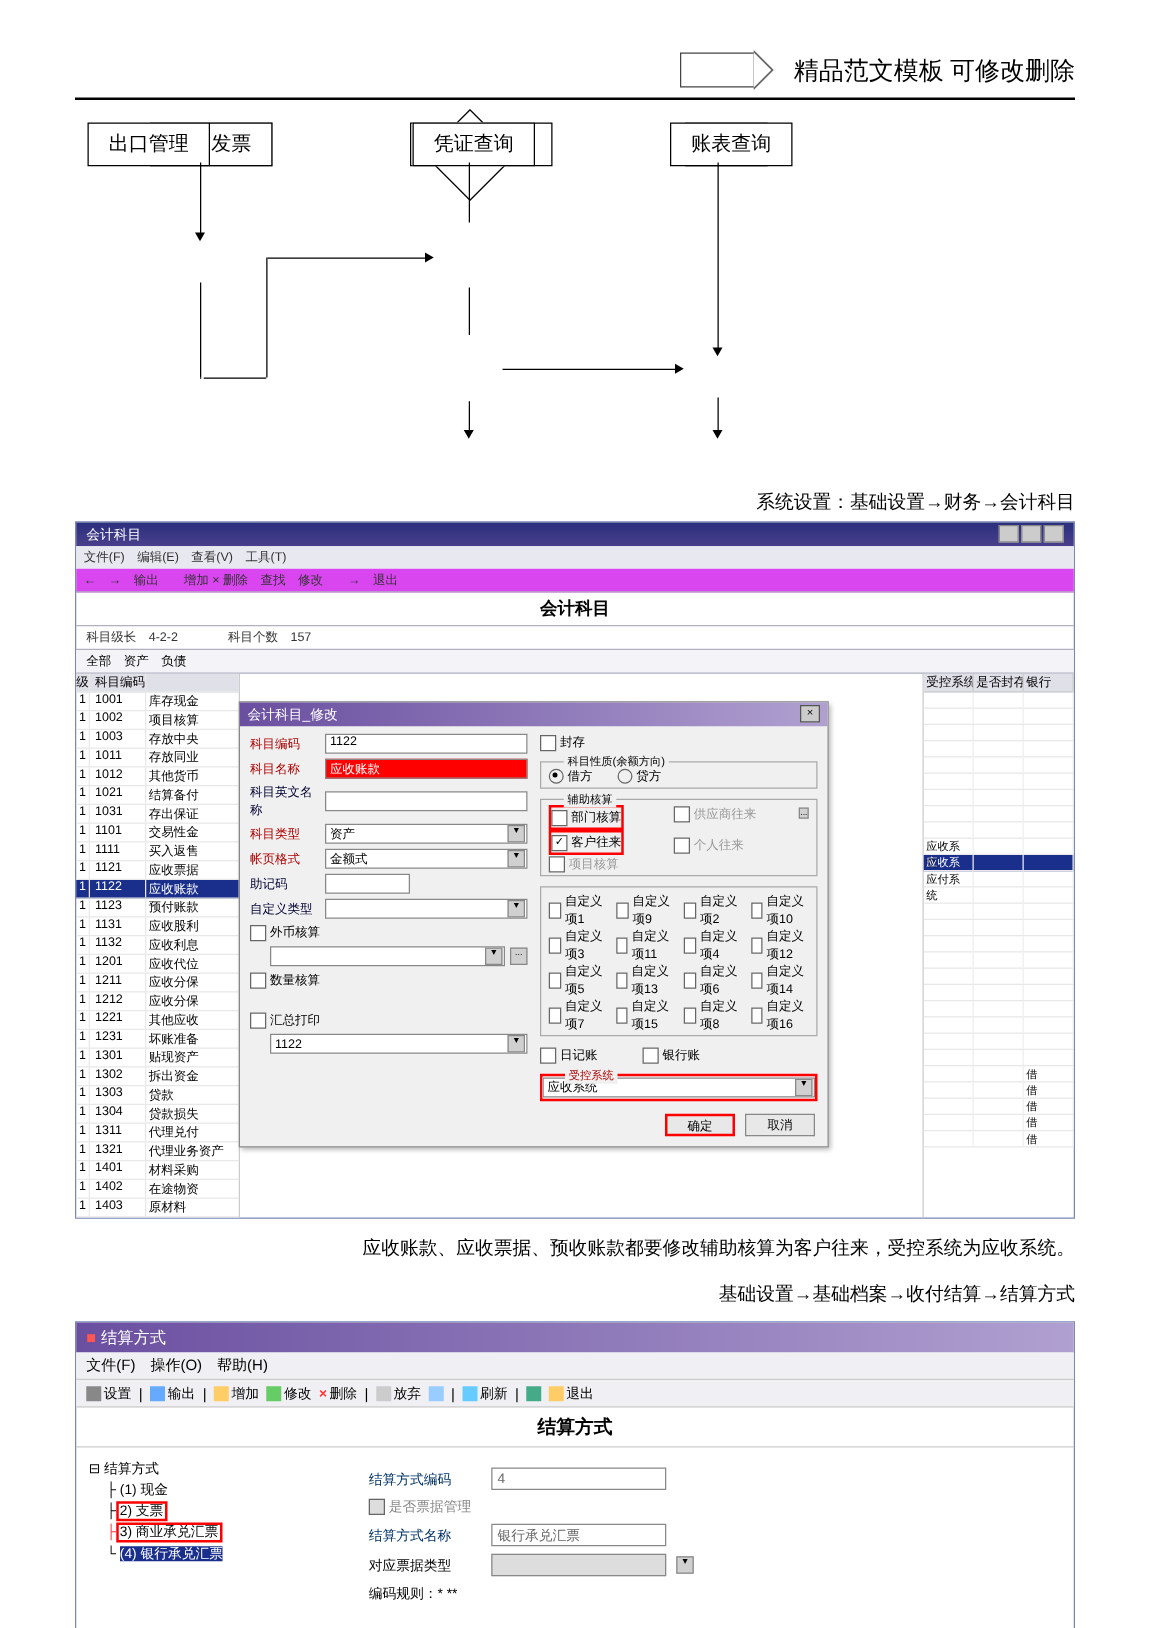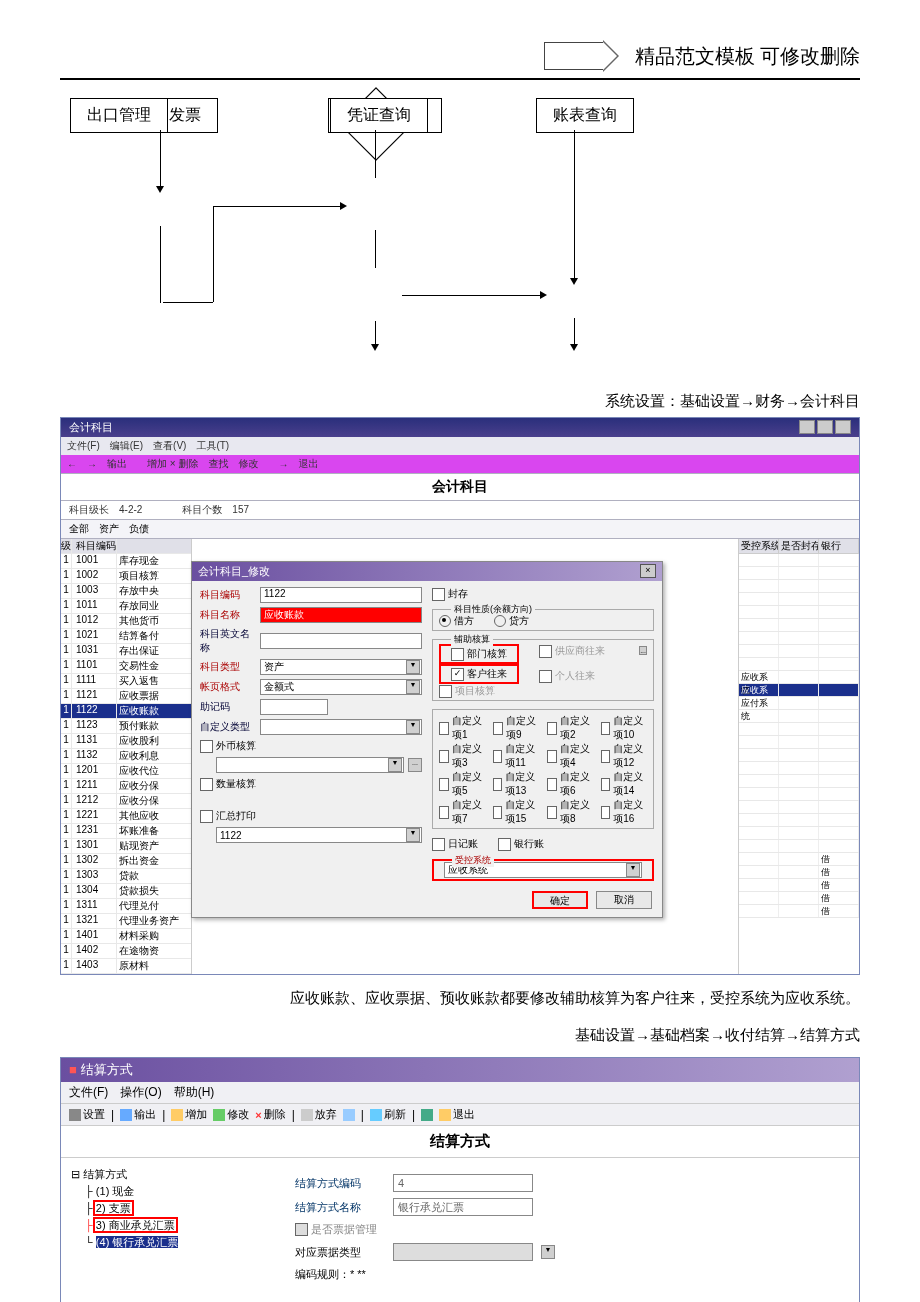--- a/index.html
+++ b/index.html
@@ -52,21 +52,21 @@
   .fld { display:flex; align-items:center; gap:4px; }
   .fld label { width:56px; color:#003; }
   .fld label.red { color:#a00; }
   .inp { flex:1; height:14px; border:1px solid #888; background:#fff; padding:0 3px; }
   .sel-inp { flex:1; height:14px; border:1px solid #888; background:#fff; display:flex; justify-content:space-between; align-items:center; padding:0 1px 0 3px; }
   .dd { width:12px; height:12px; background:#d0d0d0; border:1px solid #888; font-size:7px; text-align:center; }
   .grp { border:1px solid #aaa; padding:4px 6px 2px; position:relative; margin-top:4px; }
   .grp-t { position:absolute; top:-7px; left:18px; background:#f0f0f0; padding:0 3px; font-size:9px; }
   .cb { display:flex; align-items:center; gap:3px; }
   .cbx { width:11px; height:11px; border:1px solid #666; background:#fff; text-align:center; line-height:9px; font-size:9px; }
-  .hl-red { border:2px solid #f00; padding:1px 10px; display:inline-flex; }
+  .hl-red { border:2px solid #f00; padding:1px 0; display:inline-flex; }
   .radio { width:10px; height:10px; border:1px solid #666; border-radius:50%; display:inline-block; position:relative; }
   .radio.on::after { content:""; width:4px; height:4px; background:#000; border-radius:50%; position:absolute; left:2px; top:2px; }
   .dlg-buttons { display:flex; justify-content:flex-end; gap:8px; padding:4px 10px 8px; }
   .btn-d { width:56px; height:18px; border:1px solid #888; background:#e8e8e8; font-size:10px; }
   .btn-d.red { border:2px solid #f00; }
 
   .win2 { margin-top:12px; border:1px solid #7a88b8; font-size:12px; }
   .win2-title { background:linear-gradient(90deg,#6a4fa0,#b0a0d0); color:#fff; padding:3px 8px; font-size:13px; }
   .win2-menu { background:#f0f0f4; padding:2px 8px; border-bottom:1px solid #ccc; }
   .win2-tool { background:#f0f0f4; padding:3px 8px; border-bottom:1px solid #ccc; display:flex; gap:6px; align-items:center; flex-wrap:wrap; }
@@ -635,21 +635,21 @@
                 </span>
             <span class="cb">
                   <span class="cbx"></span>
                   <span>自定义项8</span>
                 </span>
             <span class="cb">
                   <span class="cbx"></span>
                   <span>自定义项16</span>
                 </span>
           </div>
-          <div style="display:flex;gap:20px;margin-top:4px">
+          <div style="display:flex;gap:36px;margin-top:4px">
             <span class="cb">
                   <span class="cbx"></span>
                   <span>日记账</span>
                 </span>
             <span class="cb">
                   <span class="cbx"></span>
                   <span>银行账</span>
                 </span>
           </div>
           <div class="grp hl-red" style="border:2px solid #f00">
@@ -726,28 +726,28 @@
       <div class="node" style="padding-left:14px">├<span style="border:2px solid #f00;padding:0 1px">2) 支票</span></div>
       <div class="node" style="padding-left:14px;color:#f33">├<span style="border:2px solid #f00;padding:0 1px;color:#000">3) 商业承兑汇票</span></div>
       <div class="node" style="padding-left:14px">└ <span class="sel">(4) 银行承兑汇票</span></div>
     </div>
     <div class="form2">
       <div class="fld2">
             <label>结算方式编码</label>
             <div class="inp2">4</div>
           </div>
       <div class="fld2">
-            <label>结算方式名称</label>
-            <div class="inp2">银行承兑汇票</div>
-          </div>
-      <div class="fld2">
             <span class="cb">
               <span class="cbx" style="background:#ddd"></span>
               <span style="color:#888">是否票据管理</span>
             </span>
+          </div>
+      <div class="fld2">
+            <label>结算方式名称</label>
+            <div class="inp2">银行承兑汇票</div>
           </div>
       <div class="fld2">
             <label style="color:#000">对应票据类型</label>
             <div class="inp2" style="background:#ddd"></div>
             <span class="dd">▼</span>
           </div>
       <div class="fld2">
             <label style="color:#000;width:auto">编码规则：* **</label>
           </div>
     </div>

